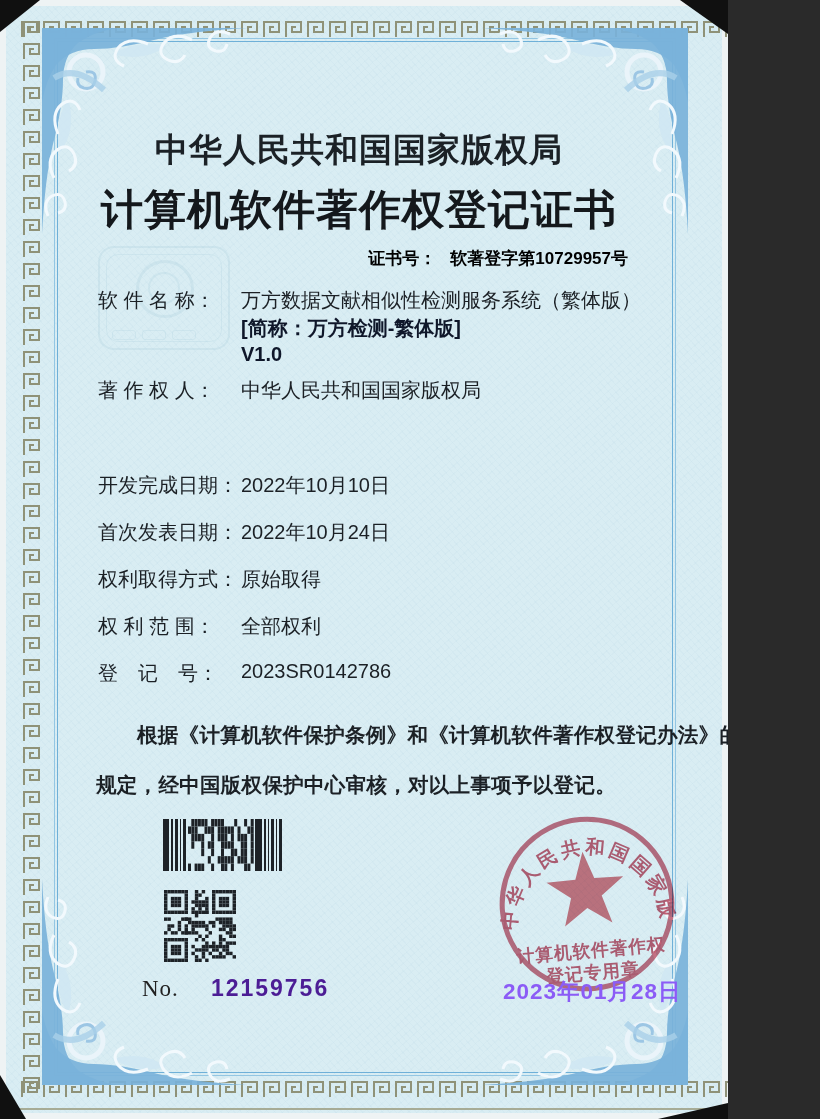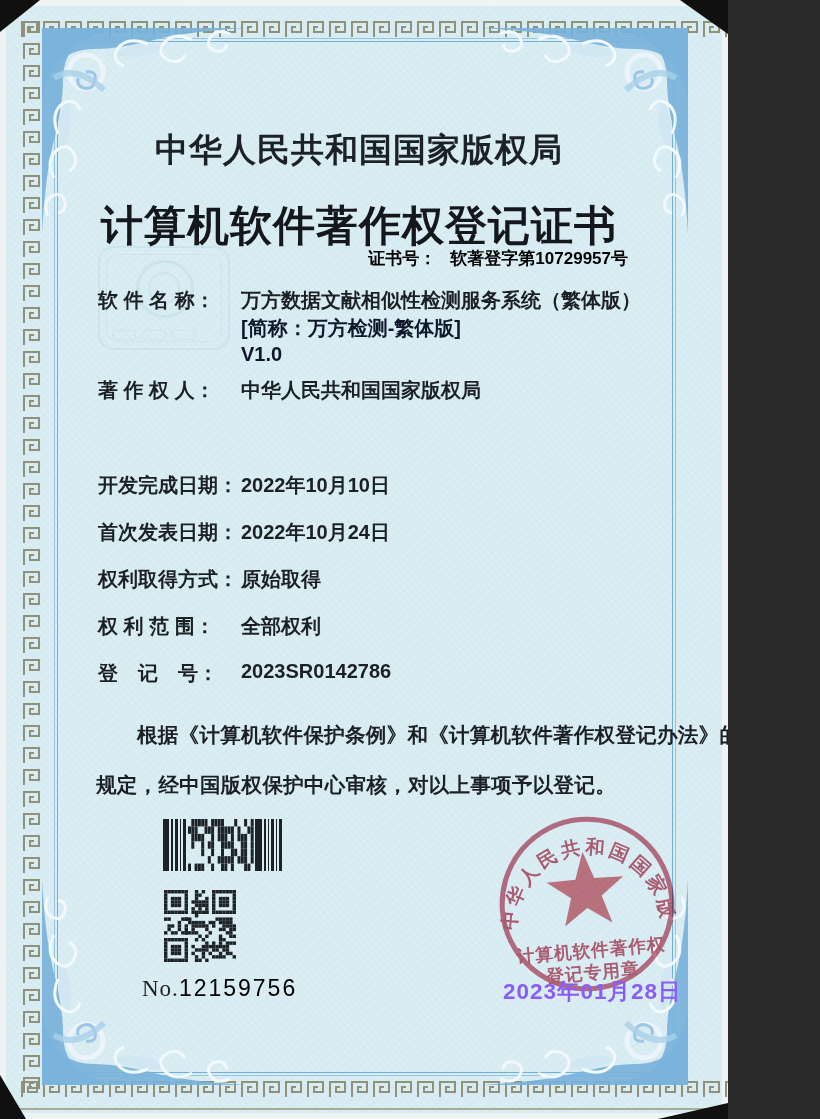--- a/index.html
+++ b/index.html
@@ -37,42 +37,42 @@
   .emboss{position:absolute;left:92px;top:240px;width:132px;height:104px;opacity:.45;pointer-events:none;}
   .emboss .rr{position:absolute;inset:0;border:2px solid rgba(168,205,219,.6);border-radius:16px;}
   .emboss .rr2{position:absolute;inset:8px;border:1px solid rgba(168,205,219,.5);border-radius:12px;}
   .emboss .cc{position:absolute;left:38px;top:14px;width:52px;height:52px;border:3px solid rgba(168,205,219,.6);border-radius:50%;}
   .emboss .cc2{position:absolute;left:50px;top:26px;width:28px;height:28px;border:2px solid rgba(168,205,219,.55);border-radius:50%;}
   .emboss .tab{position:absolute;bottom:10px;height:8px;border:1px solid rgba(168,205,219,.55);border-radius:3px;width:22px;}
   .emboss .t1{left:14px;} .emboss .t2{left:44px;} .emboss .t3{left:74px;}
 
   .authority{position:absolute;left:80px;right:90px;top:122px;margin:0;text-align:center;
     font-size:33px;font-weight:700;letter-spacing:1px;color:#1b2126;}
-  .cert-title{position:absolute;left:70px;right:80px;top:176px;margin:16px;text-align:center;
+  .cert-title{position:absolute;left:70px;right:80px;top:176px;margin:0;text-align:center;
     font-size:42px;font-weight:900;letter-spacing:1px;color:#14181c;}
   .certno-line{position:absolute;top:241px;right:94px;font-size:17px;font-weight:700;color:#000000;
     font-family:"Liberation Sans","DejaVu Sans",sans-serif;}
   .certno-line .lbl{margin-right:14px;}
 
   .row{position:absolute;left:92px;display:flex;font-family:"Liberation Sans","DejaVu Sans",sans-serif;
-    font-size:20px;font-weight:700;color:#1b2025;white-space:nowrap;}
+    font-size:20px;font-weight:400;color:#1b2025;white-space:nowrap;}
   .row .lbl{width:143px;flex:0 0 143px;}
   .subline{position:absolute;left:235px;font-family:"Liberation Sans","DejaVu Sans",sans-serif;
     font-size:20px;font-weight:700;color:#0f172a;white-space:nowrap;}
 
   .statement{position:absolute;left:90px;top:704px;width:648px;margin:0;text-indent:2em;
     font-family:"Liberation Sans","DejaVu Sans",sans-serif;font-size:20.5px;font-weight:700;
     color:#1b2025;line-height:50px;letter-spacing:.3px;}
 
   .barcode{position:absolute;left:157px;top:813px;}
   .qrcode{position:absolute;left:158px;top:884px;}
 
   .serial{position:absolute;left:136px;top:969px;font-size:23px;color:#222;letter-spacing:1px;}
-  .serial .digits{color:#000000;margin-left:0;letter-spacing:2px;
-    font-family:"Liberation Sans","DejaVu Sans",sans-serif;font-weight:400;}
+  .serial .digits{color:#4c1d95;margin-left:32px;letter-spacing:2px;
+    font-family:"Liberation Sans","DejaVu Sans",sans-serif;font-weight:700;}
 
   .issue-date{position:absolute;left:497px;top:970px;font-size:22.5px;font-weight:800;color:#8b5cf6;
     font-family:"Liberation Sans","DejaVu Sans",sans-serif;letter-spacing:1px;}
 
   .seal{position:absolute;left:480px;top:797px;width:202px;height:202px;transform:rotate(-5deg);
     opacity:.93;mix-blend-mode:multiply;}
   .seal text{font-family:"Liberation Sans","DejaVu Sans",sans-serif;font-weight:700;}
   .seal .ring-text{font-size:19px;fill:#c5576c;letter-spacing:2px;}
   .seal .sline{font-size:17.5px;fill:#c5576c;letter-spacing:1px;text-anchor:middle;}
 </style>

